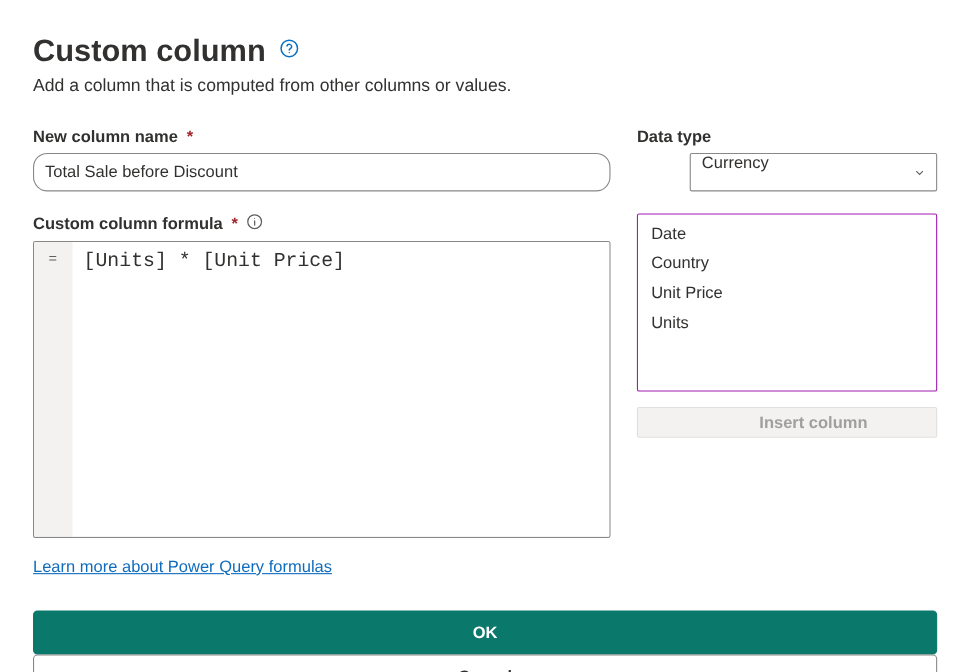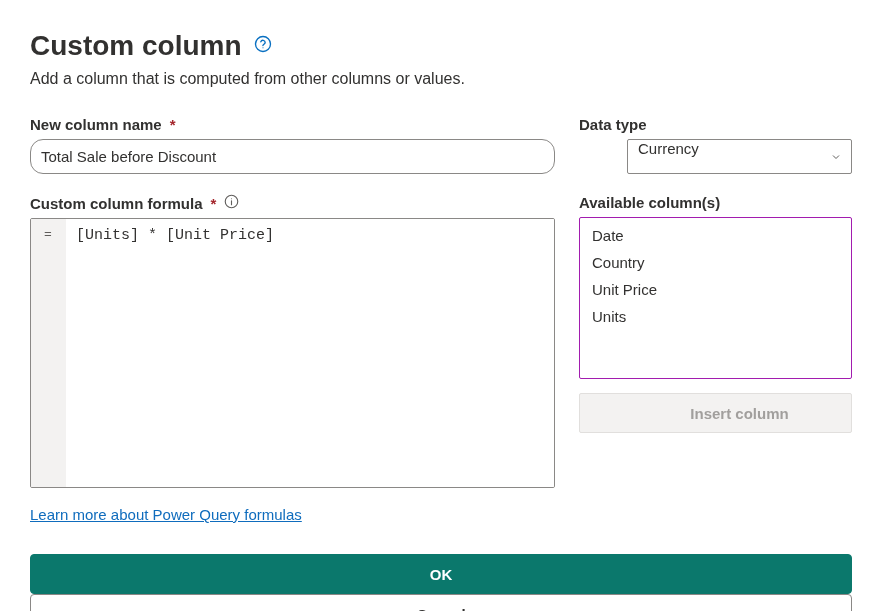--- a/index.html
+++ b/index.html
@@ -107,21 +107,21 @@
       padding-top: 8px;
       text-align: center;
       font-family: Consolas, "Courier New", monospace;
       font-size: 13px;
       color: #605E5C;
     }
     .formula-text {
       flex: 1;
       padding: 8px 10px;
       font-family: Consolas, "Courier New", monospace;
-      font-size: 15px;
+      font-size: 18px;
       color: #323130;
       border: none;
       resize: none;
       outline: none;
       white-space: pre;
     }
     .link {
       display: inline-block;
       margin-top: 18px;
       color: #0F6CBD;
@@ -137,21 +137,21 @@
     }
     .available-item {
       padding: 5px 12px;
       font-size: 15px;
       color: #323130;
       cursor: pointer;
     }
     .insert-btn {
       margin-top: 14px;
       width: 100%;
-      height: 40px;
+      height: 28px;
       border: 1px solid #E1DFDD;
       background: #F3F2F1;
       color: #A19F9D;
       font-size: 15px;
       font-family: inherit;
       font-weight: 600;
       border-radius: 2px;
       cursor: default;
       padding-left: 48px;
     }
@@ -234,23 +234,20 @@
     <div class="select-wrapper">
       <div class="select">Currency</div>
       <span>
         <svg class="chevron" viewBox="0 0 24 24" fill="none" stroke="currentColor" stroke-width="2">
           <polyline points="6 9 12 15 18 9"></polyline>
         </svg>
       </span>
     </div>
 
     <div class="formula-section">
-      <div class="field-label">
-        <span>Available column(s)</span>
-      </div>
       <div class="available-box">
         <div class="available-item">Date</div>
         <div class="available-item">Country</div>
         <div class="available-item">Unit Price</div>
         <div class="available-item">Units</div>
       </div>
       <button class="insert-btn" disabled="">Insert column</button>
     </div>
   </div>
 </div>

